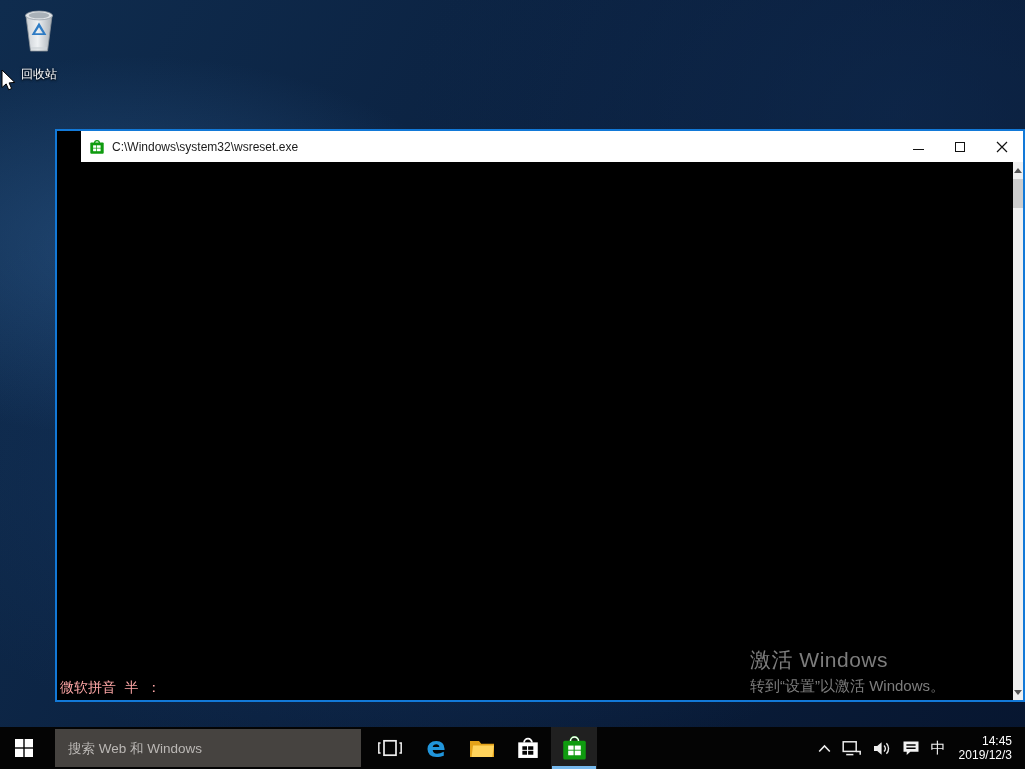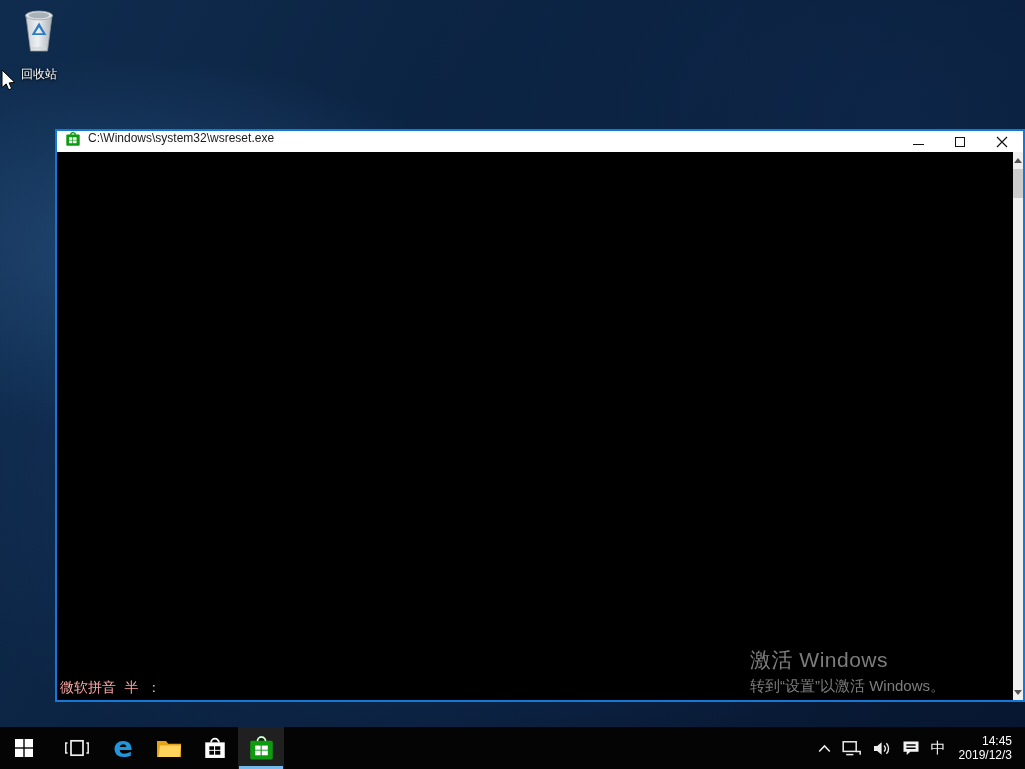--- a/index.html
+++ b/index.html
@@ -23,21 +23,21 @@
   .icon-label { margin-top:10px; font-size:12px; color:#fff; text-shadow:0 1px 2px rgba(0,0,0,.9), 0 0 3px rgba(0,0,0,.7); }
 
   
   .cursor { position:absolute; left:1px; top:69px; z-index:50; }
 
   
   .window {
     position:absolute; left:55px; top:129px; width:970px; height:573px;
     border:2px solid #1279d8; background:#000; display:flex; flex-direction:column;
   }
-  .titlebar { height:21px; background:#ffffff; display:flex; align-items:flex-start; padding-left:8px; flex:0 0 auto; }
+  .titlebar { height:31px; background:#ffffff; display:flex; align-items:center; padding-left:8px; flex:0 0 auto;margin-left:24px; }
   .titlebar .app-icon { flex:0 0 auto; }
   .title-text { margin-left:7px; font-size:12px; color:#1b1b1b; white-space:nowrap; }
   .controls { margin-left:auto; display:flex; height:100%; }
   .ctrl { width:42px; height:100%; display:flex; align-items:center; justify-content:center; cursor:default; }
   .min-glyph { width:11px; height:1px; background:#121212; margin-top:6px; }
   .max-glyph { width:10px; height:10px; border:1px solid #121212; }
 
   .console { flex:1 1 auto; position:relative; background:#000; }
 
   
@@ -146,20 +146,23 @@
 <div class="taskbar">
   <div class="start">
     <svg width="18" height="18" viewBox="0 0 18 18">
       <rect x="0" y="0" width="8.3" height="8.3" fill="#ffffff"></rect>
       <rect x="9.7" y="0" width="8.3" height="8.3" fill="#ffffff"></rect>
       <rect x="0" y="9.7" width="8.3" height="8.3" fill="#ffffff"></rect>
       <rect x="9.7" y="9.7" width="8.3" height="8.3" fill="#ffffff"></rect>
     </svg>
   </div>
 
+  <div class="searchbox">
+    <input type="text" placeholder="搜索 Web 和 Windows" style="">
+  </div>
 
   <div class="tb-btn first">
     <svg width="26" height="18" viewBox="0 0 26 18">
       <rect x="7" y="1.8" width="12" height="14.4" fill="none" stroke="#f0f0f0" stroke-width="1.7"></rect>
       <path d="M3.6 4 H1.8 V14 H3.6" fill="none" stroke="#f0f0f0" stroke-width="1.5"></path>
       <path d="M22.4 4 H24.2 V14 H22.4" fill="none" stroke="#f0f0f0" stroke-width="1.5"></path>
     </svg>
   </div>
 
   <div class="tb-btn">

